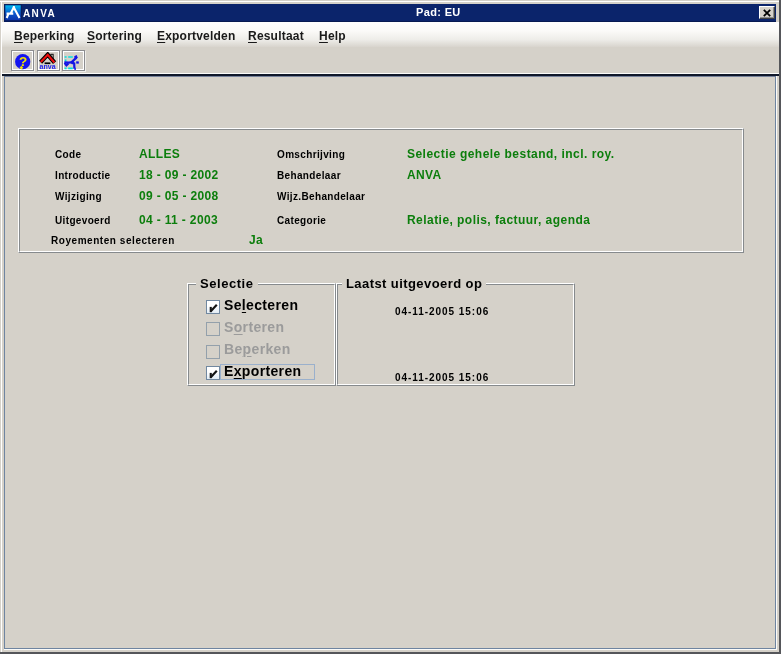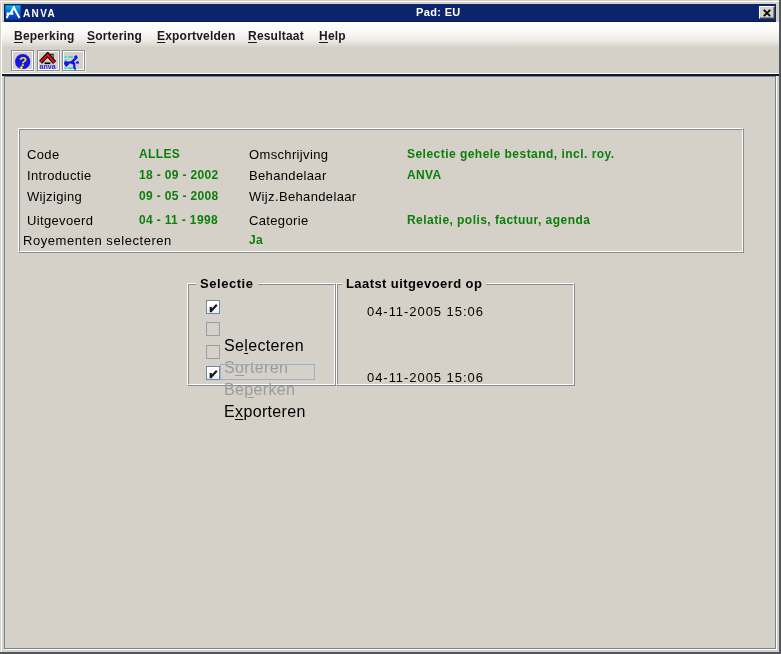--- a/index.html
+++ b/index.html
@@ -54,30 +54,30 @@
 .gbox-in { position:absolute; left:0; top:0; right:0; bottom:0;
   border-top:1px solid #868a8d; border-left:1px solid #868a8d;
   border-right:1px solid #ffffff; border-bottom:1px solid #ffffff; }
 .gtitle { position:absolute; background:#d5d1c9; color:#000; font-size:13px; font-weight:bold;
   letter-spacing:0.3px; line-height:13px; padding:0 4px; white-space:nowrap; }
 
 #box-ident { left:18px; top:128px; width:726px; height:125px; }
 #box-uitv  { left:187px; top:283px; width:149px; height:103px; }
 #box-laatst{ left:336px; top:283px; width:239px; height:103px; }
 
-.lbl { position:absolute; color:#000; font-size:13px; font-weight:normal; letter-spacing:0.35px;
-  line-height:13px; white-space:nowrap; }
+.lbl { position:absolute; color:#000; font-size:10px; font-weight:bold; letter-spacing:0.35px;
+  line-height:13px; white-space:nowrap;margin-left:28px; }
 .val { position:absolute; color:#0c7e0c; font-size:12px; font-weight:bold; letter-spacing:0.35px;
   line-height:13px; white-space:nowrap; }
 
 
 .cb { position:absolute; width:14px; height:14px; }
 .cb-on { border:1px solid #7188a0; background:linear-gradient(180deg,#ffffff 40%,#e2ecf5); }
 .cb-off { border:1px solid #93a0ab; }
-.cblbl { position:absolute; font-size:16px; font-weight:normal; letter-spacing:0.35px; line-height:13px; white-space:nowrap;margin-top:40px; }
+.cblbl { position:absolute; font-size:14px; font-weight:bold; letter-spacing:0.35px; line-height:13px; white-space:nowrap; }
 .cblbl u { text-decoration-thickness:1px; text-underline-offset:2px; }
 #focusring { left:220px; top:364px; width:95px; height:16px; border:1px solid #9ab0cc; }
 </style>
 </head>
 <body>
 <div class="abs" id="hl-top"></div>
 <div class="abs" id="hl-left"></div>
 <div class="abs" id="dk-right"></div>
 <div class="abs" id="dk-bottom"></div>
 
@@ -168,21 +168,21 @@
 <div class="lbl" style="left:27px; top:169px;">Introductie</div>
 <div class="val" style="left:139px; top:169px;">18 - 09 - 2002</div>
 <div class="lbl" style="left:249px; top:169px;">Behandelaar</div>
 <div class="val" style="left:407px; top:169px;">ANVA</div>
 
 <div class="lbl" style="left:27px; top:190px;">Wijziging</div>
 <div class="val" style="left:139px; top:190px;">09 - 05 - 2008</div>
 <div class="lbl" style="left:249px; top:190px;">Wijz.Behandelaar</div>
 
 <div class="lbl" style="left:27px; top:214px;">Uitgevoerd</div>
-<div class="val" style="left:139px; top:214px;">04 - 11 - 1998</div>
+<div class="val" style="left:139px; top:214px;">04 - 11 - 2003</div>
 <div class="lbl" style="left:249px; top:214px;">Categorie</div>
 <div class="val" style="left:407px; top:214px; letter-spacing:0.45px;">Relatie, polis, factuur, agenda</div>
 
 <div class="lbl" style="left:23px; top:234px; letter-spacing:0.55px;text-align:center;">Royementen selecteren</div>
 <div class="val" style="left:249px; top:234px;">Ja</div>
 
 <div class="gbox" id="box-uitv">
     <div class="gbox-in"></div>
   <span class="gtitle" style="left:8px; top:-7px; letter-spacing:0.55px;">Selectie</span>
 </div>

